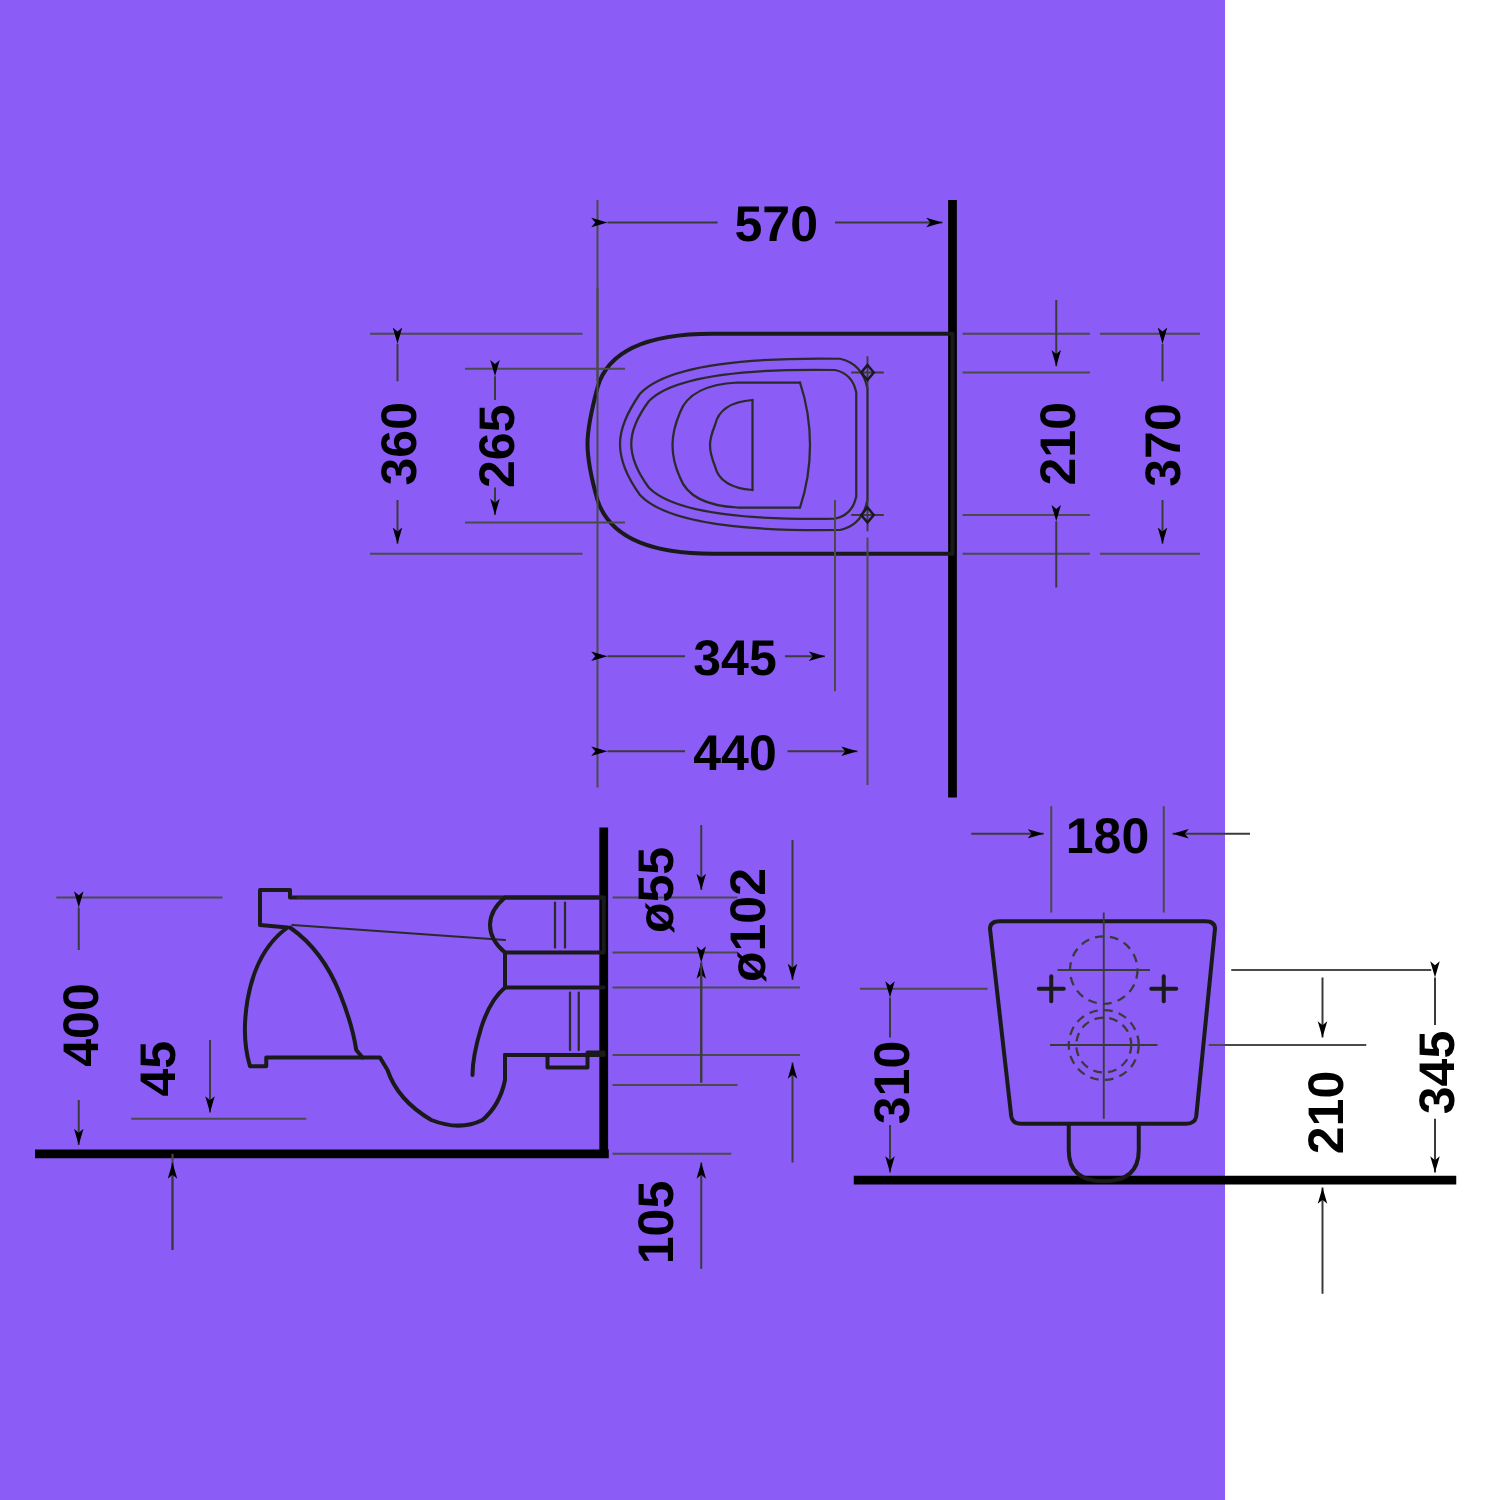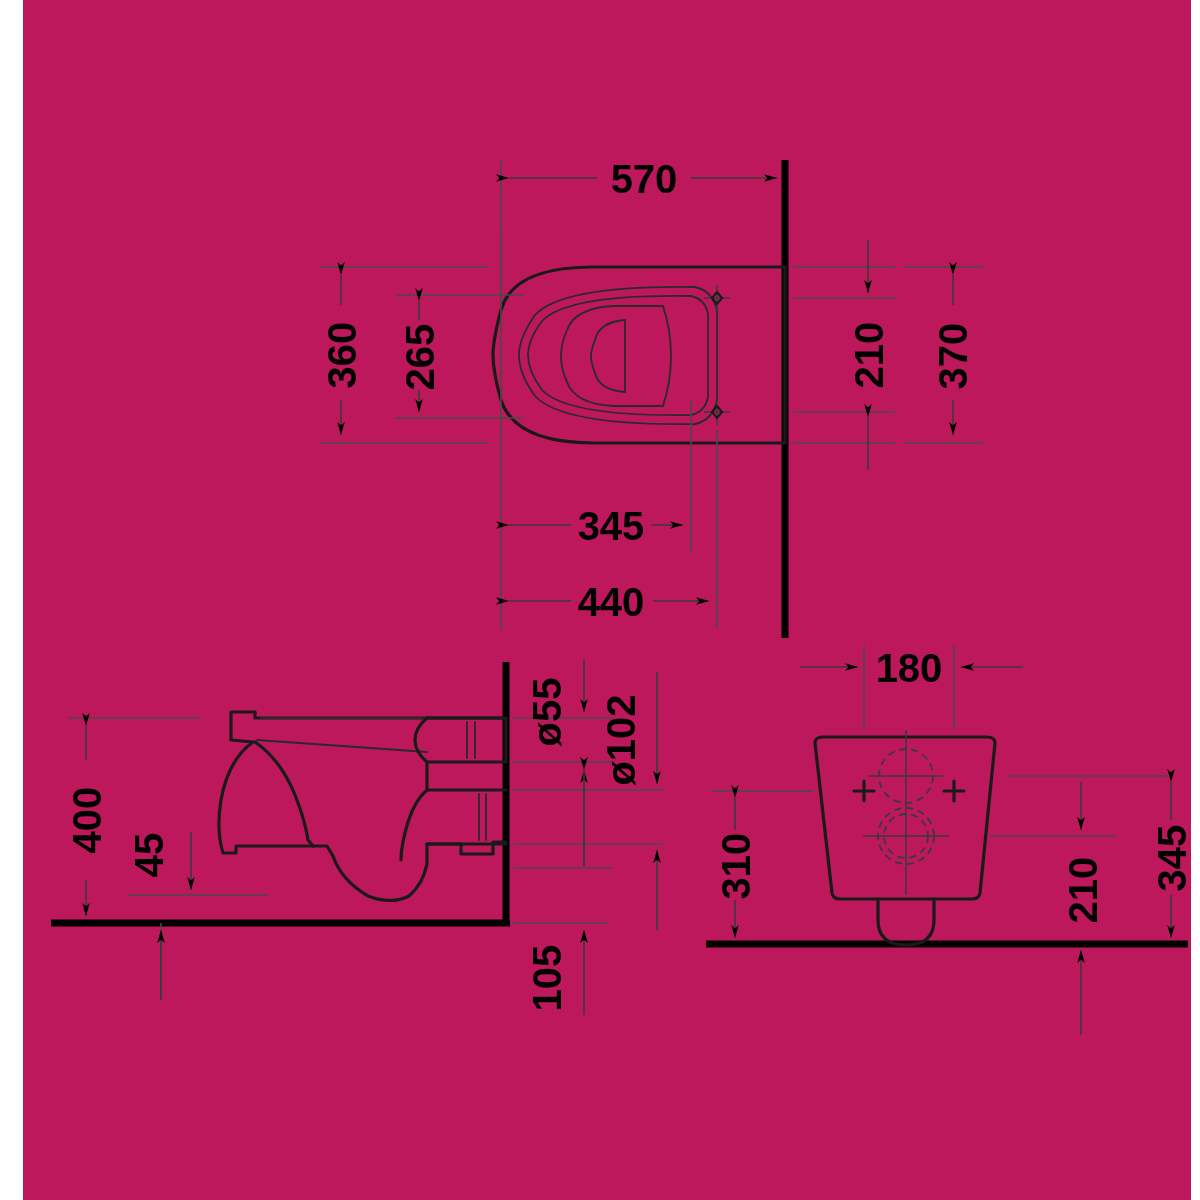--- a/index.html
+++ b/index.html
@@ -8,24 +8,23 @@
     background: #ffffff;
   }
   body {
     width: 1200px;
     height: 1200px;
     font-family: "Liberation Sans", sans-serif;
     overflow: hidden;
   }
   #sheet {
     position: relative;
-    width: 1168px;
+    width: 980px;
     height: 1200px;
-    background: #be185d;
-    margin-left: 23px;
+    background: #8b5cf6;
   }
   svg.drawing {
     position: absolute;
     top: 0;
     left: 0;
     width: 1200px;
     height: 1200px;
     display: block;
   }
   .dimtext {

